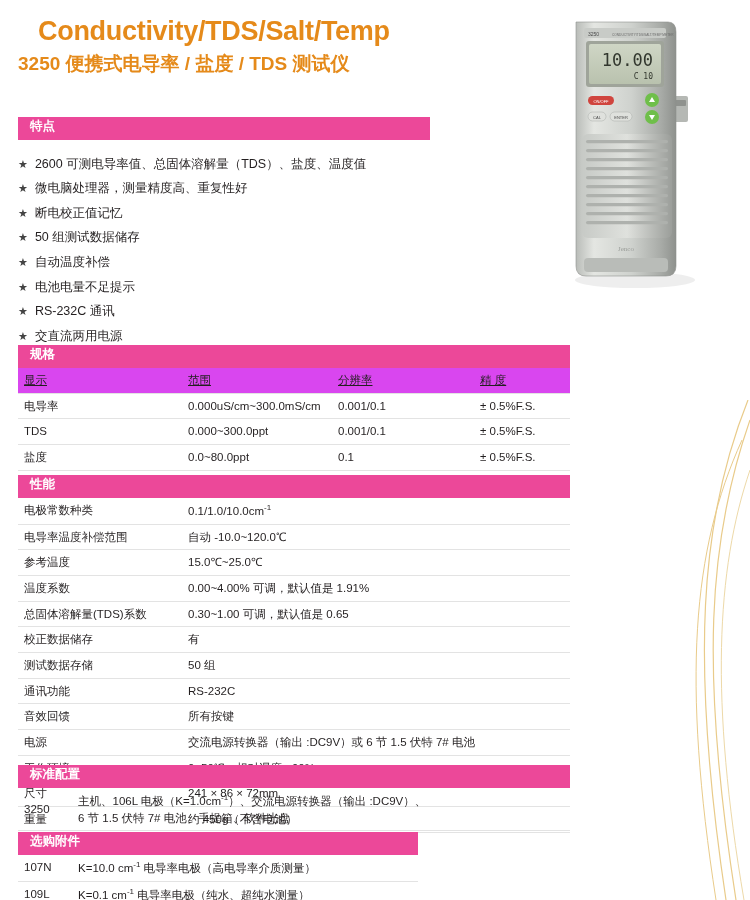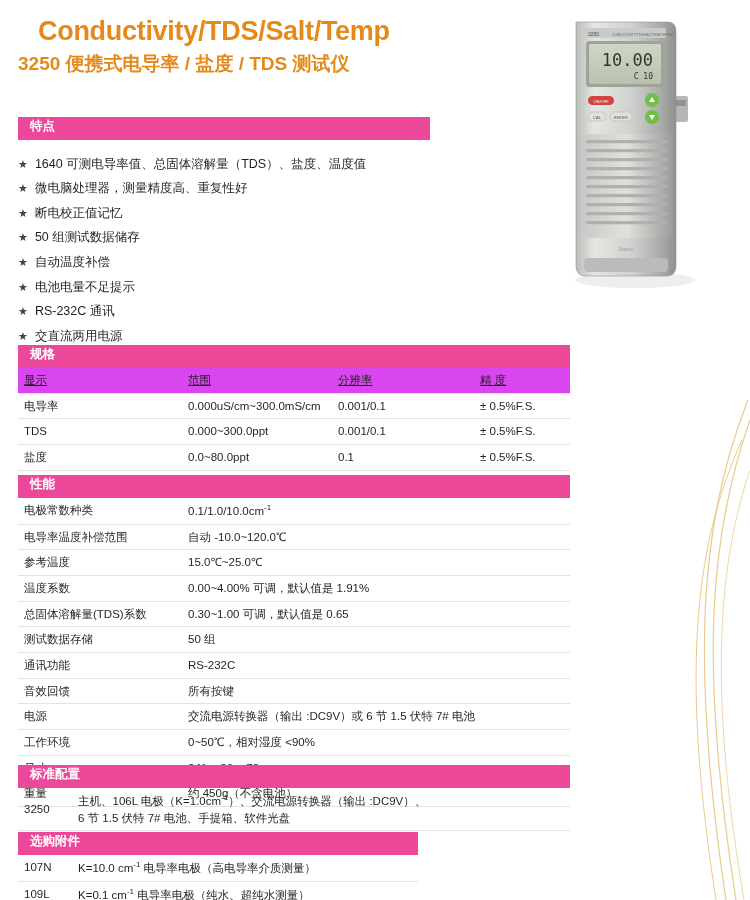--- a/index.html
+++ b/index.html
@@ -219,21 +219,21 @@
 
     <rect x="44" y="250" width="84" height="14" rx="4" fill="#b9bcb8"></rect>
   </svg>
 </div>
 
 <div class="features-block">
   <div class="sec-bar">特点</div>
   <div class="feature-list">
     <div class="feature-item">
         <span class="star">★</span>
-        <span>1640 可测电导率值、总固体溶解量（TDS）、盐度、温度值</span>
+        <span>2600 可测电导率值、总固体溶解量（TDS）、盐度、温度值</span>
       </div>
     <div class="feature-item">
         <span class="star">★</span>
         <span>微电脑处理器，测量精度高、重复性好</span>
       </div>
     <div class="feature-item">
         <span class="star">★</span>
         <span>断电校正值记忆</span>
       </div>
     <div class="feature-item">
@@ -315,20 +315,24 @@
         </tr>
     <tr>
           <td>温度系数</td>
           <td>0.00~4.00% 可调，默认值是 1.91%</td>
         </tr>
     <tr>
           <td>总固体溶解量(TDS)系数</td>
           <td>0.30~1.00 可调，默认值是 0.65</td>
         </tr>
     <tr>
+          <td>校正数据储存</td>
+          <td>有</td>
+        </tr>
+    <tr>
           <td>测试数据存储</td>
           <td>50 组</td>
         </tr>
     <tr>
           <td>通讯功能</td>
           <td>RS-232C</td>
         </tr>
     <tr>
           <td>音效回馈</td>
           <td>所有按键</td>

